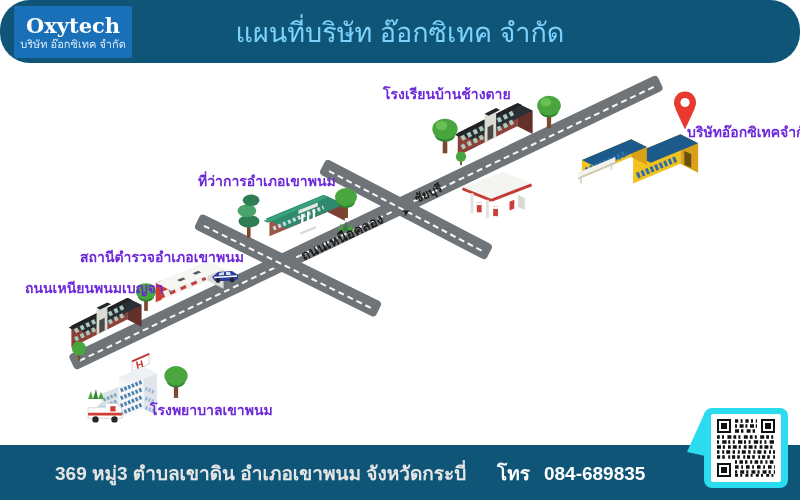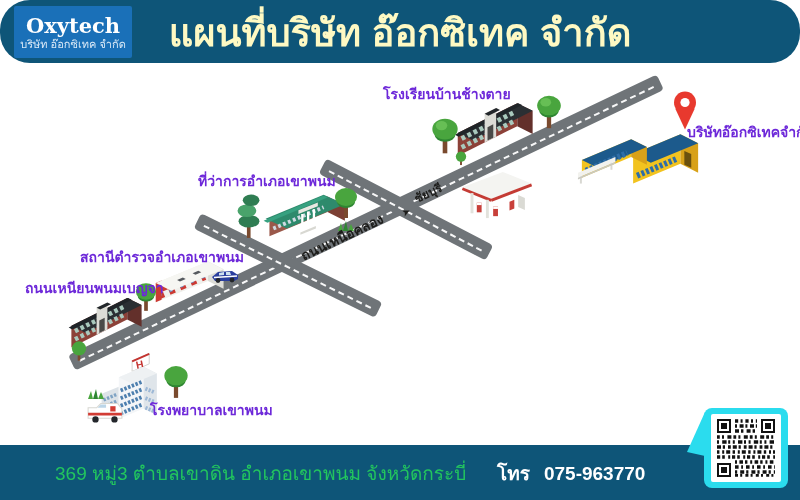--- a/index.html
+++ b/index.html
@@ -5,25 +5,25 @@
   html,body{margin:0;padding:0;background:#e8e8e8;}
   #app{position:relative;width:800px;height:500px;background:#ffffff;overflow:hidden;
        font-family:"Liberation Sans",sans-serif;}
   
   .header{position:absolute;left:0;top:0;width:800px;height:63px;background:#0e5578;z-index:40;border-radius:30px;}
   .logo-box{position:absolute;left:14px;top:6px;width:118px;height:52px;background:#1a70b8;
             display:flex;flex-direction:column;align-items:center;justify-content:center;border-radius:2px;}
   .logo-title{font-family:"DejaVu Serif","Liberation Serif",serif;font-weight:700;font-size:21px;color:#ffffff;line-height:1;}
   .logo-sub{font-size:11px;color:#d8e8f6;margin-top:3px;line-height:1;}
   .page-title{position:absolute;left:50%;top:50%;transform:translate(-50%,-50%);
-              color:#fef9c3;font-size:38px;font-weight:700;white-space:nowrap;}
+              color:#7dd3fc;font-size:27px;font-weight:400;white-space:nowrap;}
   
   .footer{position:absolute;left:0;top:445px;width:800px;height:55px;background:#0e5578;z-index:40;}
   .footer-address{position:absolute;left:55px;top:50%;transform:translateY(-50%);
-                  color:#22c55e;font-size:19px;font-weight:400;white-space:nowrap;}
+                  color:#e5e5e5;font-size:19px;font-weight:700;white-space:nowrap;}
   .footer-phone{position:absolute;left:497px;top:50%;transform:translateY(-50%);
                 color:#ffffff;font-size:19px;font-weight:700;white-space:nowrap;}
   .footer-phone .num{margin-left:14px;}
   
   .map{position:absolute;left:0;top:63px;width:800px;height:382px;}
   .road{position:absolute;background:#6f7478;height:17px;border-radius:4px;z-index:1;}
   .road .mid{position:absolute;left:8px;right:8px;top:50%;border-top:2px dashed #ffffff;opacity:.95;}
   .road-main{width:652px;left:40px;top:151px;transform:rotate(-25.5deg);}
   .road-cross-a{width:188px;left:312px;top:138px;transform:rotate(27.5deg);}
   .road-cross-b{width:202px;left:187px;top:194px;transform:rotate(26.2deg);}
@@ -248,21 +248,21 @@
     <div class="logo-box">
       <div class="logo-title">Oxytech</div>
       <div class="logo-sub">บริษัท อ๊อกซิเทค จำกัด</div>
     </div>
     <div class="page-title">แผนที่บริษัท อ๊อกซิเทค จำกัด</div>
   </div>
 
   <div class="footer">
     <div class="footer-address">369 หมู่3 ตำบลเขาดิน อำเภอเขาพนม จังหวัดกระบี่</div>
     <div class="footer-phone">
-      <span>โทร</span><span class="num">075-963770</span>
+      <span>โทร</span><span class="num">084-689835</span>
     </div>
   </div>
 
   <div class="qr-badge">
     <svg class="qr-tail" width="18" height="50" viewBox="0 0 18 50">
       <polygon points="18,2 18,46 0,42" fill="#2bdcee"></polygon>
     </svg>
     <div class="qr-inner">
       <svg width="58" height="58" viewBox="0 0 29 29">
         <rect x="0" y="0" width="29" height="29" fill="#ffffff"></rect>

